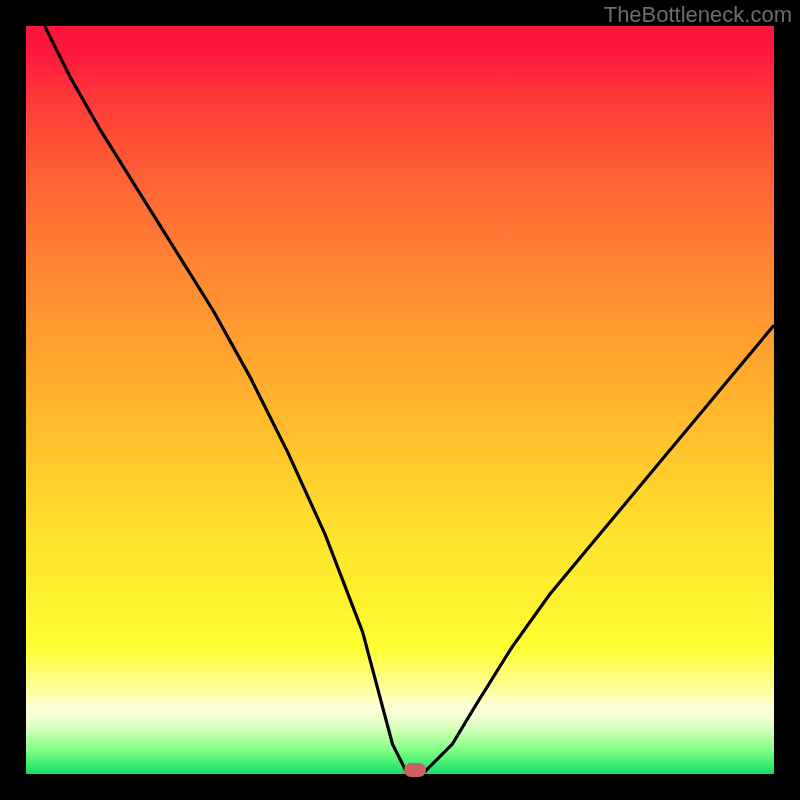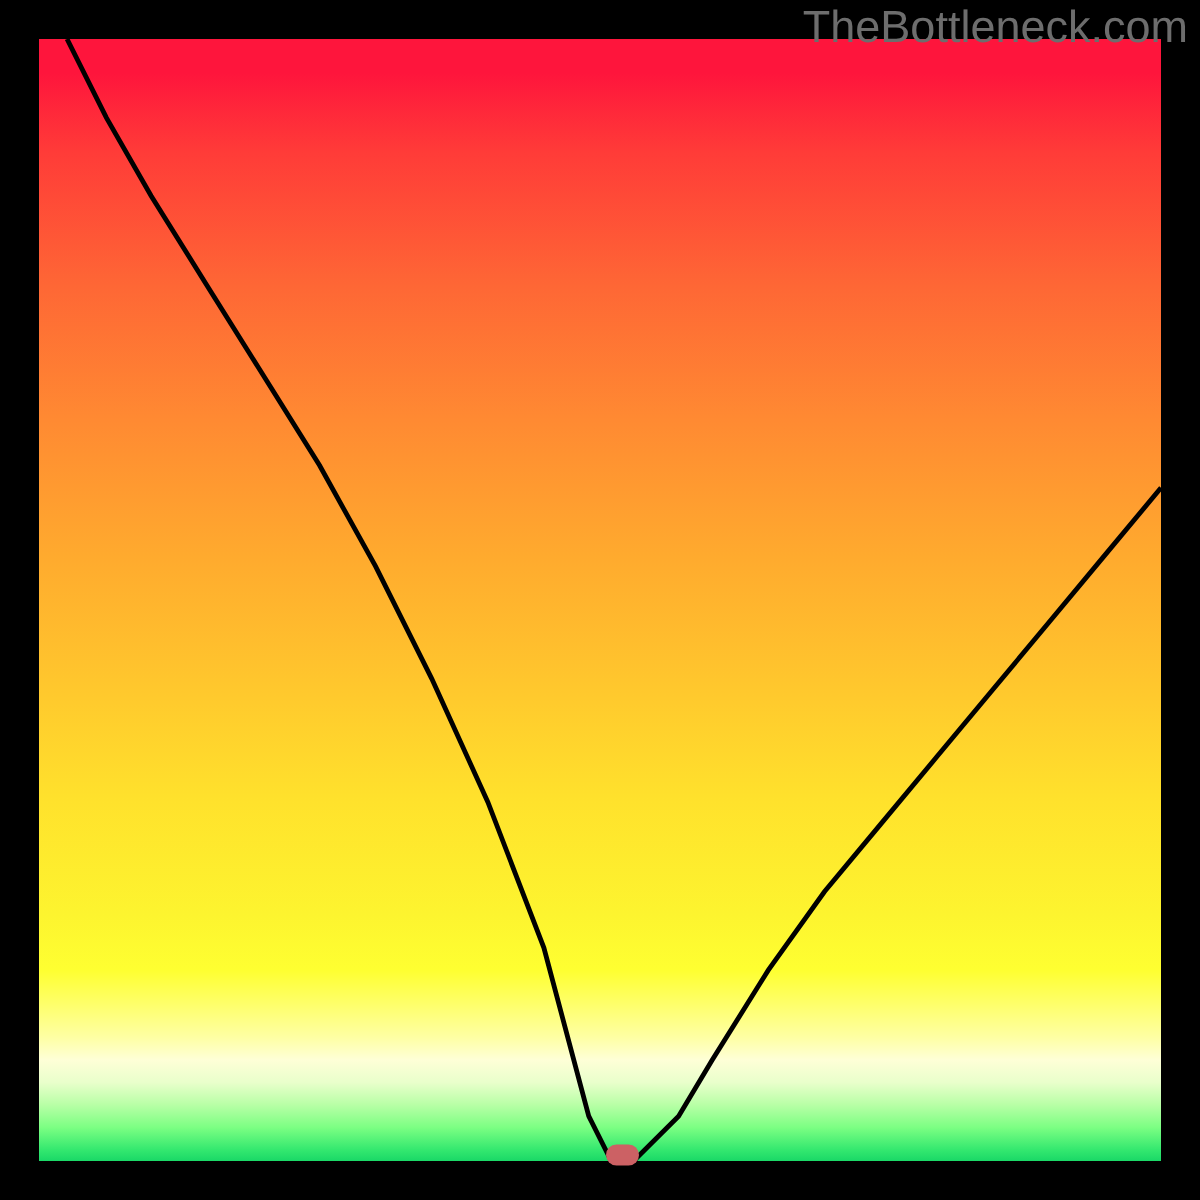--- a/index.html
+++ b/index.html
@@ -9,21 +9,21 @@
     height: 800px;
     background: #000;
     position: relative;
     font-family: Arial, sans-serif;
   }
   .watermark {
     position: absolute;
     top: 2px;
     right: 8px;
     color: #6d6d6d;
-    font-size: 30px;
+    font-size: 22px;
     z-index: 10;
   }
   .plot-area {
     position: absolute;
     left: 26px;
     top: 26px;
     width: 748px;
     height: 748px;
     background: linear-gradient(to bottom,
       #fe153c 0%,

